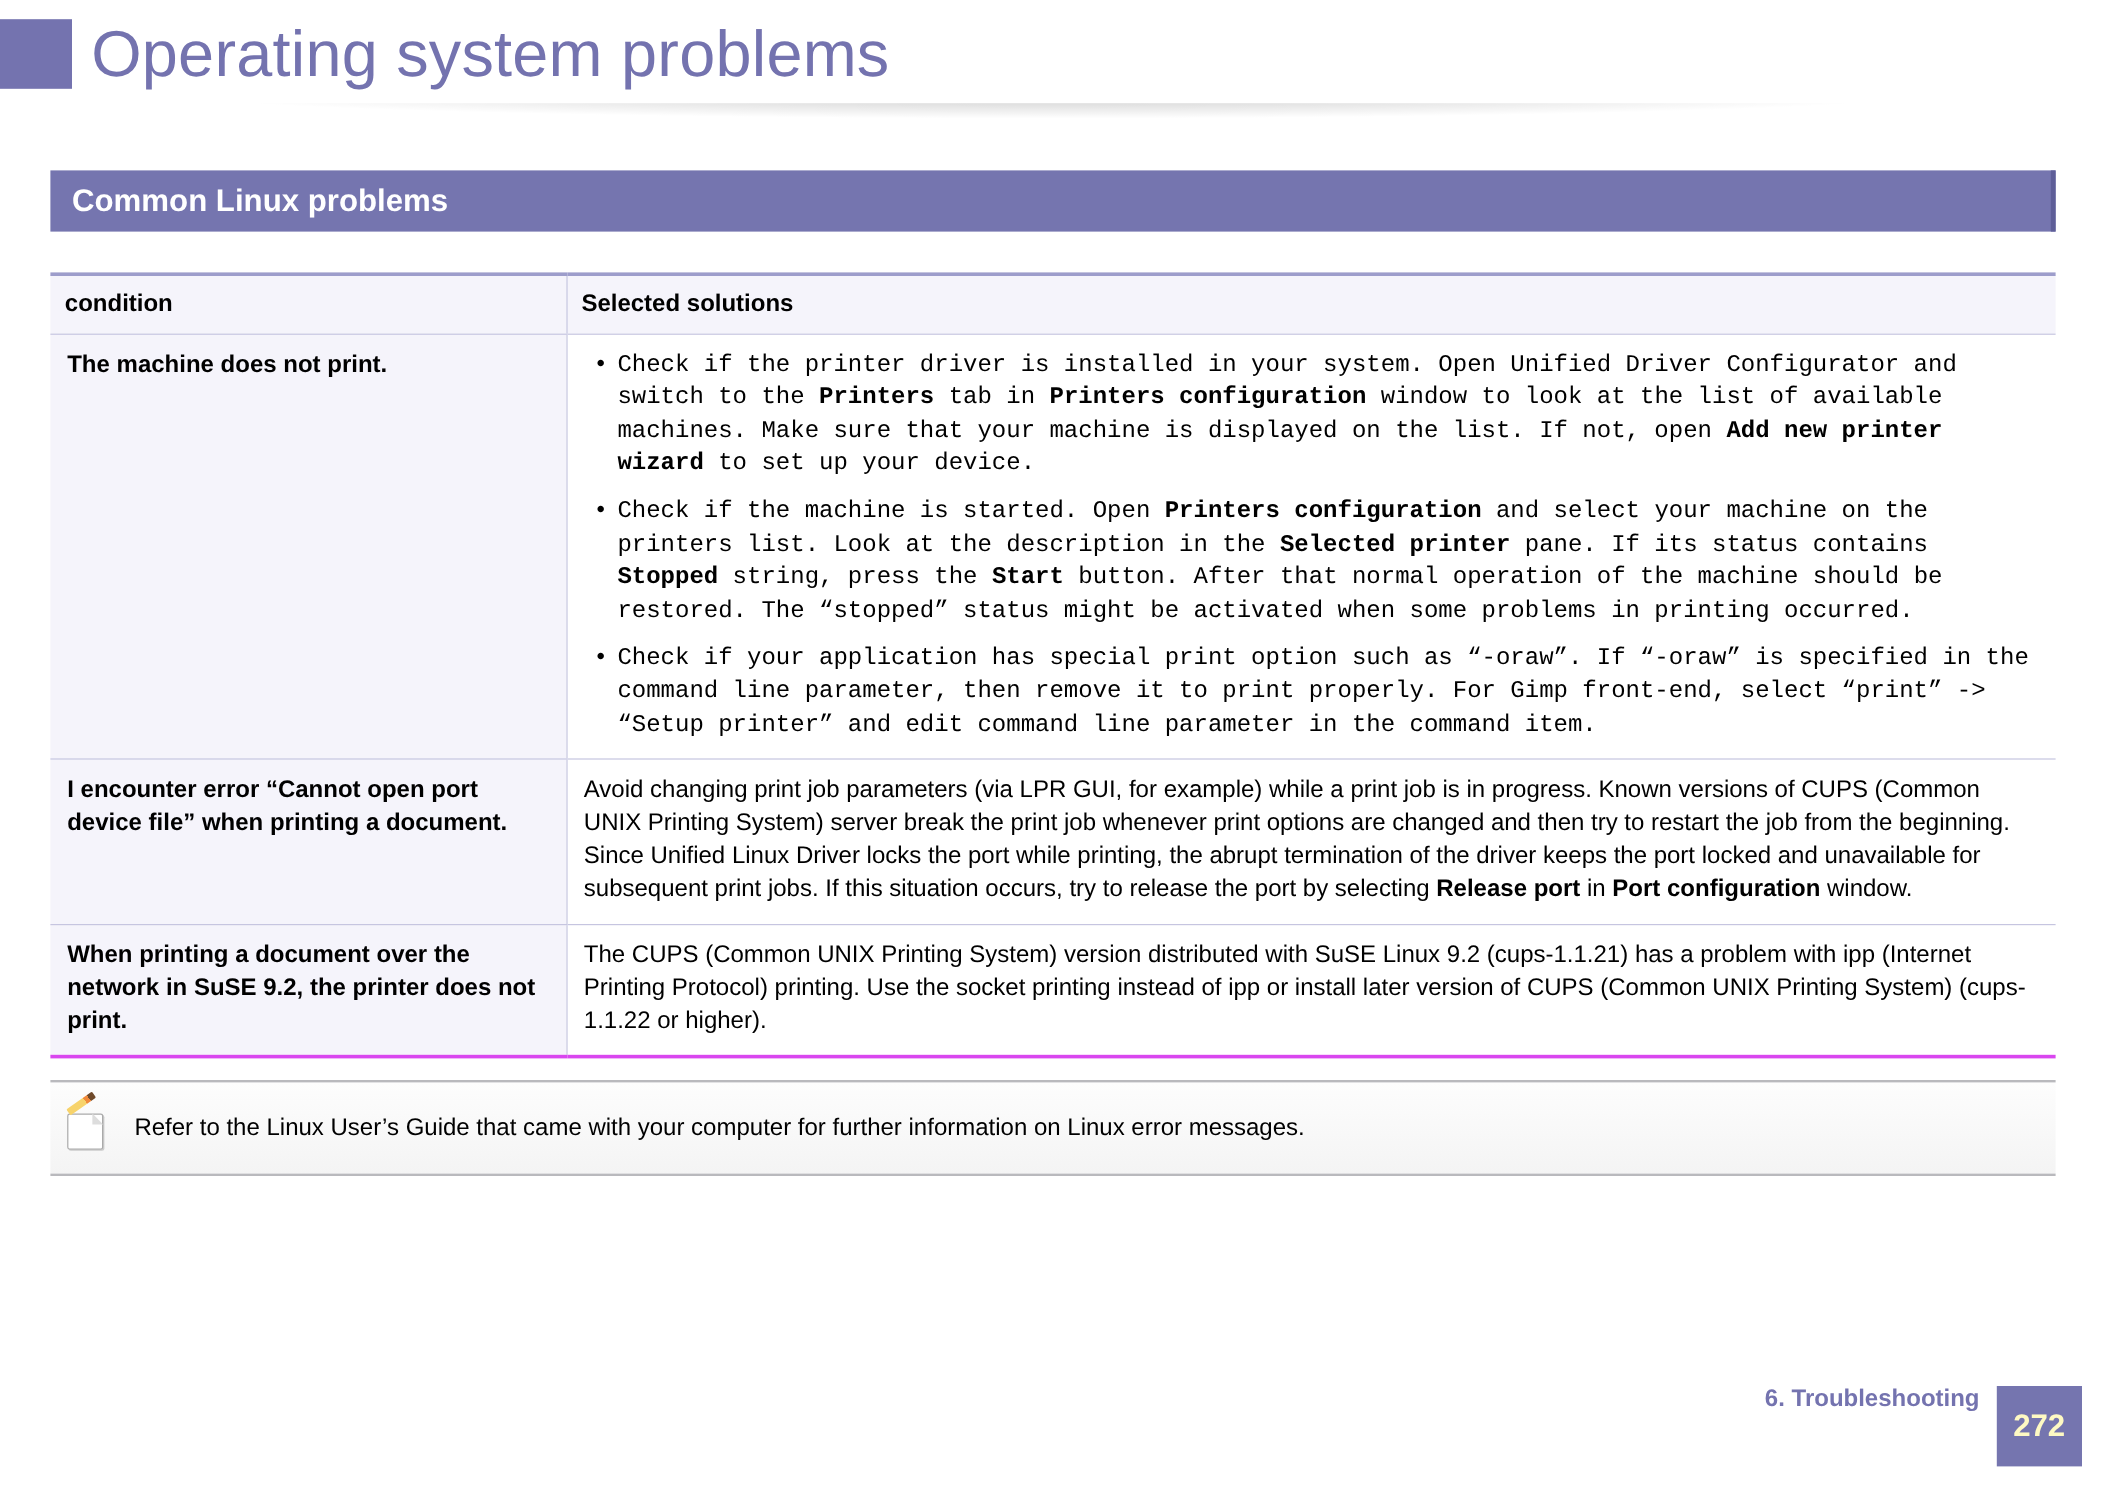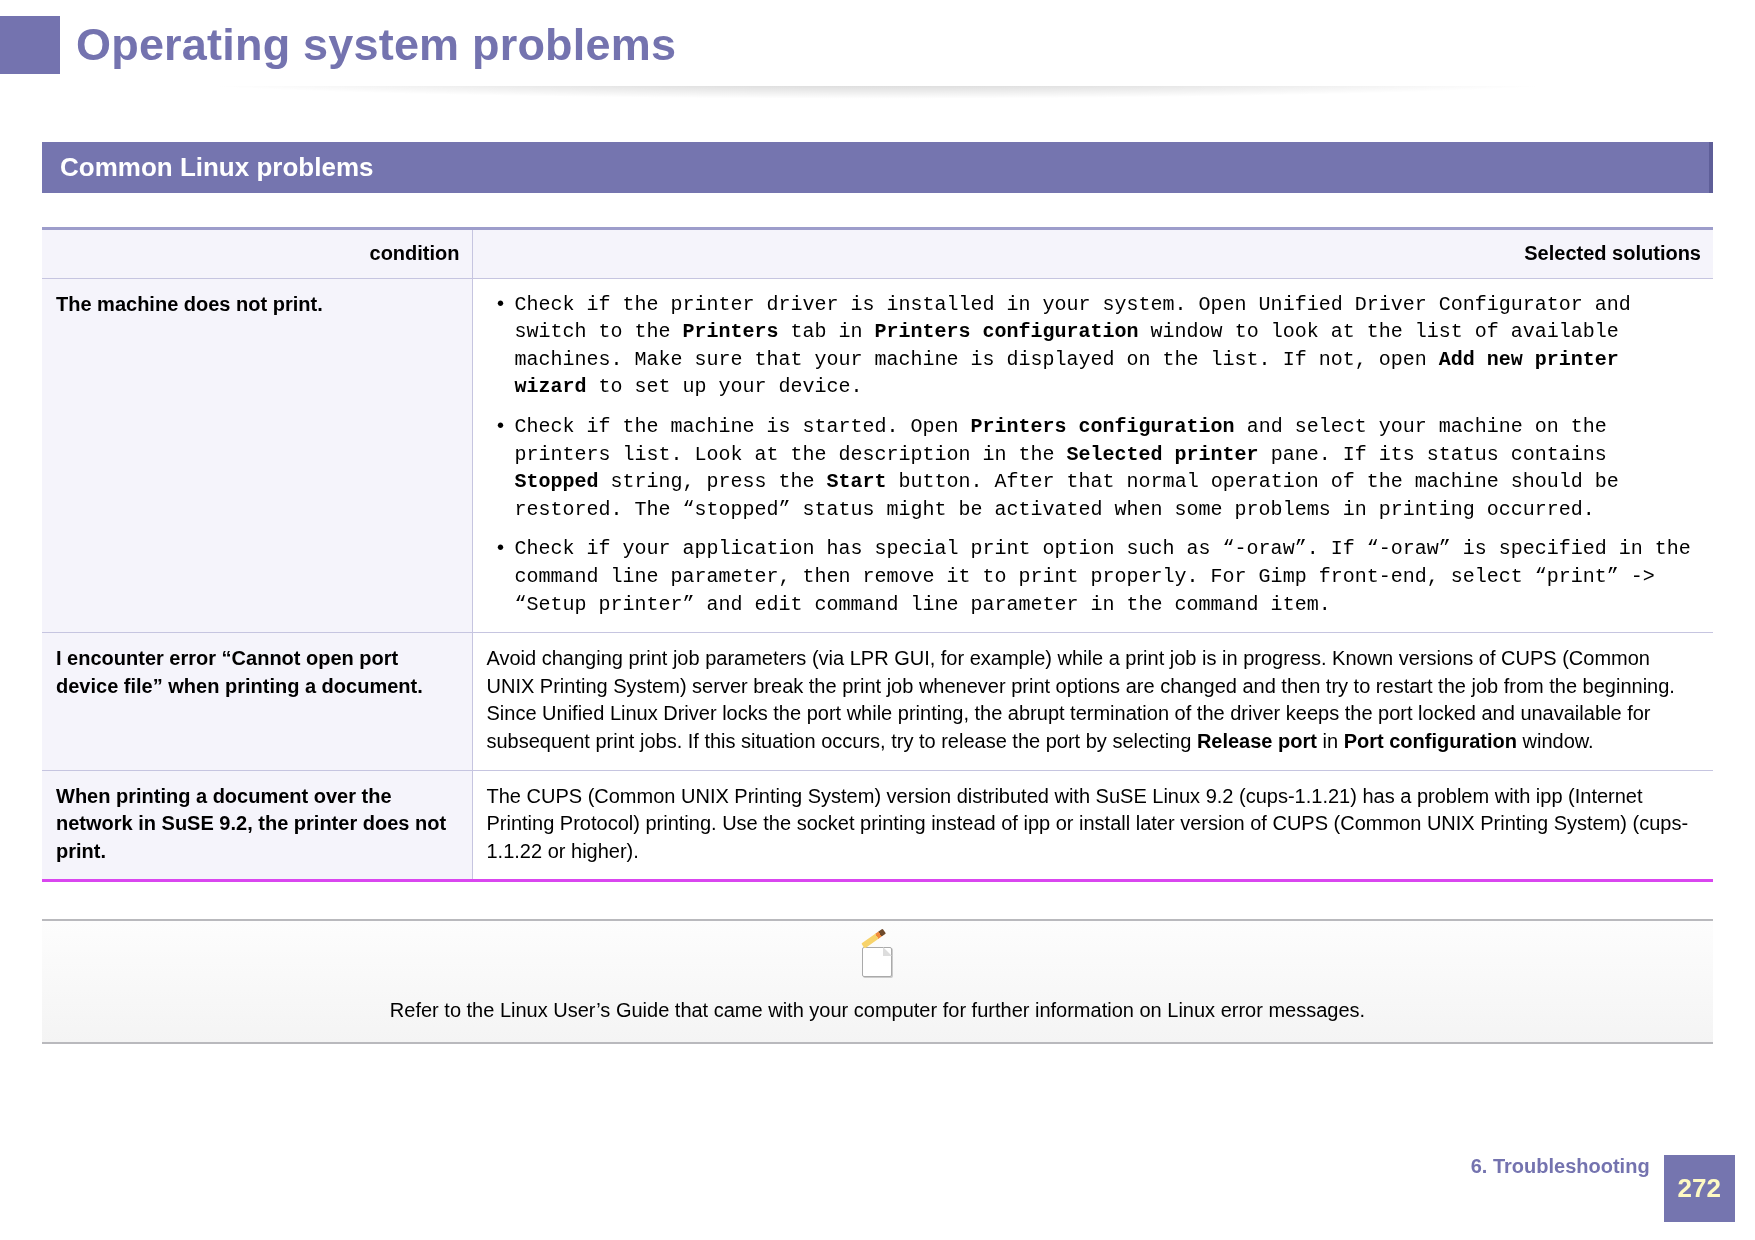--- a/index.html
+++ b/index.html
@@ -19,22 +19,22 @@
     height: 90px;
     position: relative;
   }
   .page-hdr .accent-block {
     width: 60px;
     height: 58px;
     background: #7473af;
     flex: none;
   }
   .page-hdr h1 {
-    font-size: 45px;
-    font-weight: 700;
+    font-size: 54px;
+    font-weight: 400;
     color: #7473af;
     padding-left: 16px;
     letter-spacing: 0.2px;
   }
   .hdr-shadow {
     position: absolute;
     left: 0; right: 0; bottom: -18px;
     height: 22px;
     background: radial-gradient(ellipse 60% 140% at 50% -40%, rgba(0,0,0,0.22), rgba(0,0,0,0) 70%);
     pointer-events: none;
@@ -54,21 +54,21 @@
   .tbl-wrap { margin-top: 34px; }
   table.trouble {
     width: 100%;
     border-collapse: collapse;
     font-size: 20px;
     line-height: 1.38;
   }
   table.trouble th {
     background: #f5f4fb;
     font-weight: 700;
-    text-align: right;
+    text-align: left;
     padding: 10px 12px;
     border-top: 3px solid #9d9dcb;
     border-bottom: 1px solid #c6c5e0;
   }
   table.trouble th + th,
   table.trouble td + td { border-left: 1px solid #c6c5e0; }
   table.trouble td {
     vertical-align: top;
     padding: 12px 14px 14px 14px;
     border-bottom: 1px solid #c6c5e0;
@@ -89,30 +89,29 @@
   table.trouble ul li:last-child { padding-bottom: 0; }
   table.trouble ul li::before {
     content: "•";
     position: absolute;
     left: 8px; top: 0;
     font-size: 20px;
   }
   .b { font-weight: 700; }
   
   .note {
-    margin-top: 37px;
+    margin-top: 18px;
     border-top: 2px solid #b9b9bd;
     border-bottom: 2px solid #b9b9bd;
     background: linear-gradient(to bottom, #fdfdfd, #f4f4f4);
     display: flex;
     align-items: center;
     gap: 22px;
     padding: 20px 12px;
     font-size: 20px;
-    flex-direction: column;
   }
   .note-icon {
     width: 36px; height: 36px; flex: none;
     position: relative;
   }
   .note-icon .sheet {
     position: absolute; inset: 6px 4px 0 2px;
     background: #fff;
     border: 1px solid #aaa;
     border-radius: 2px;

